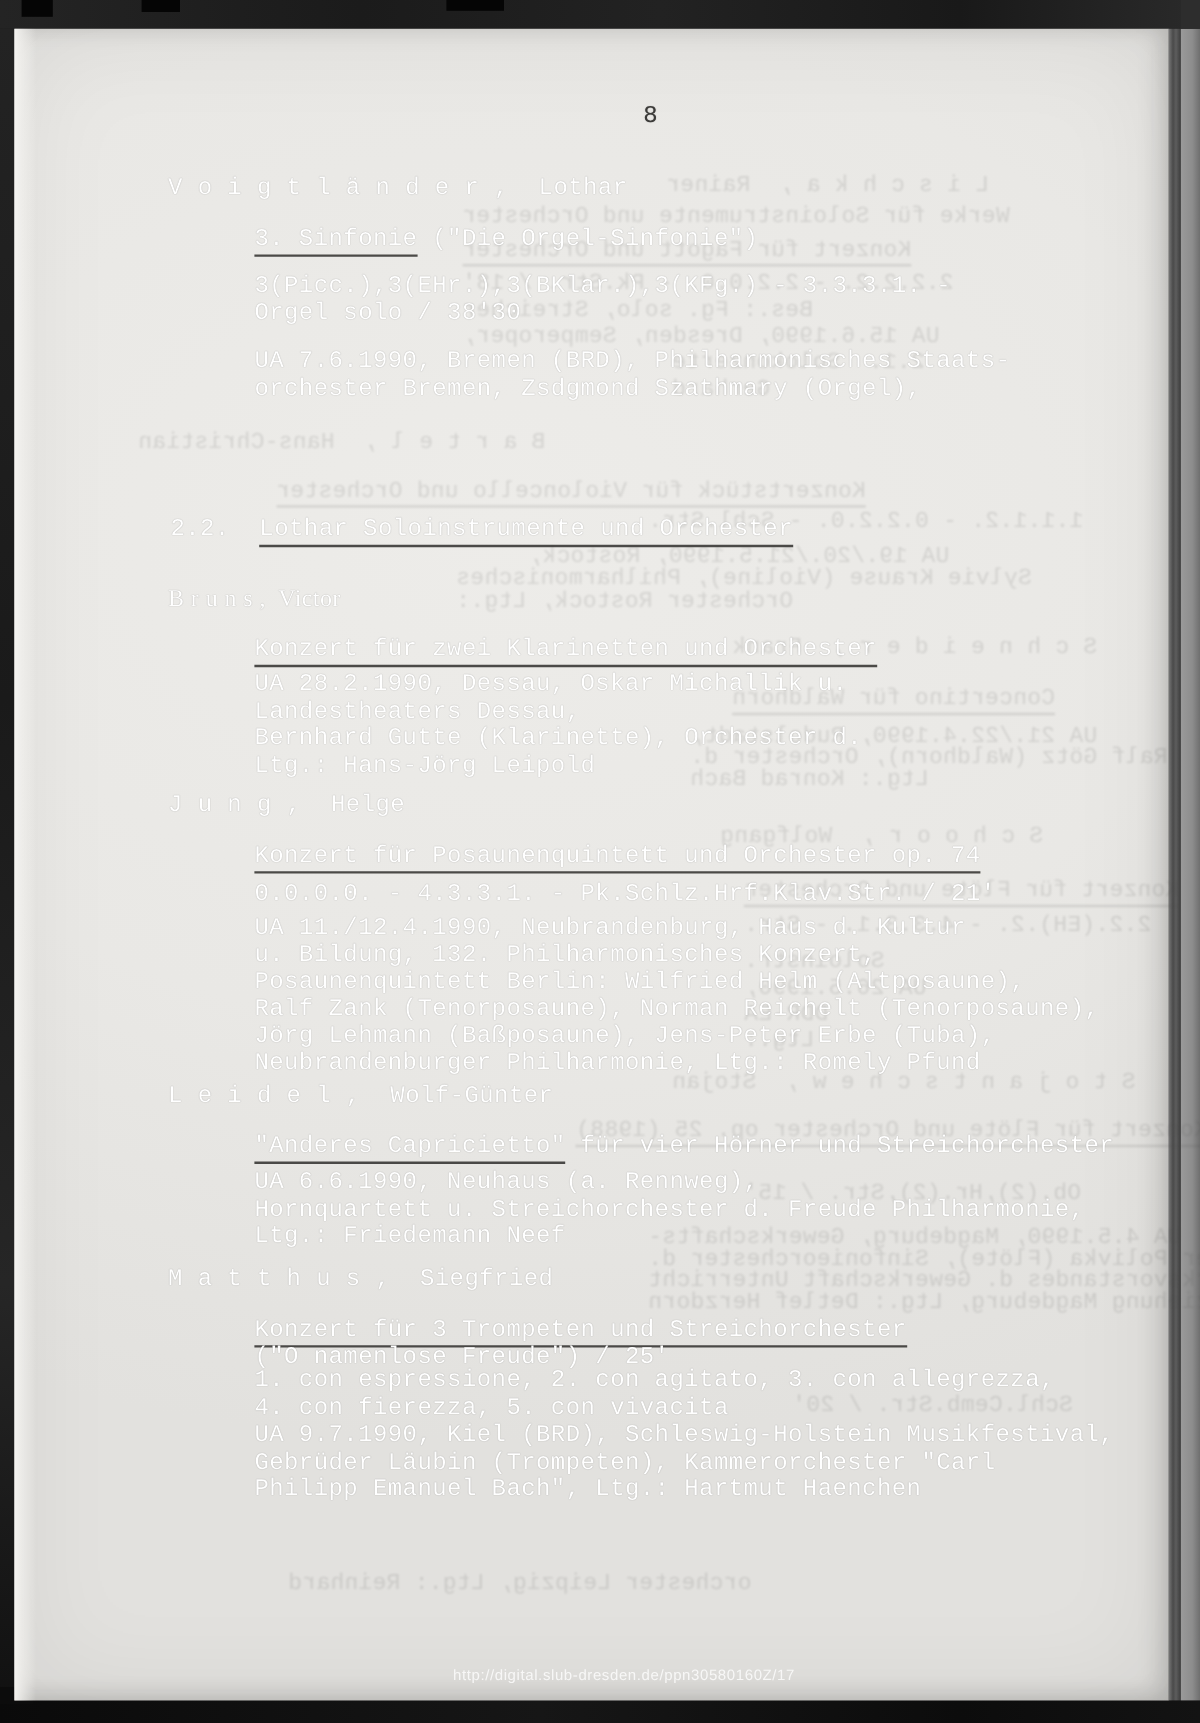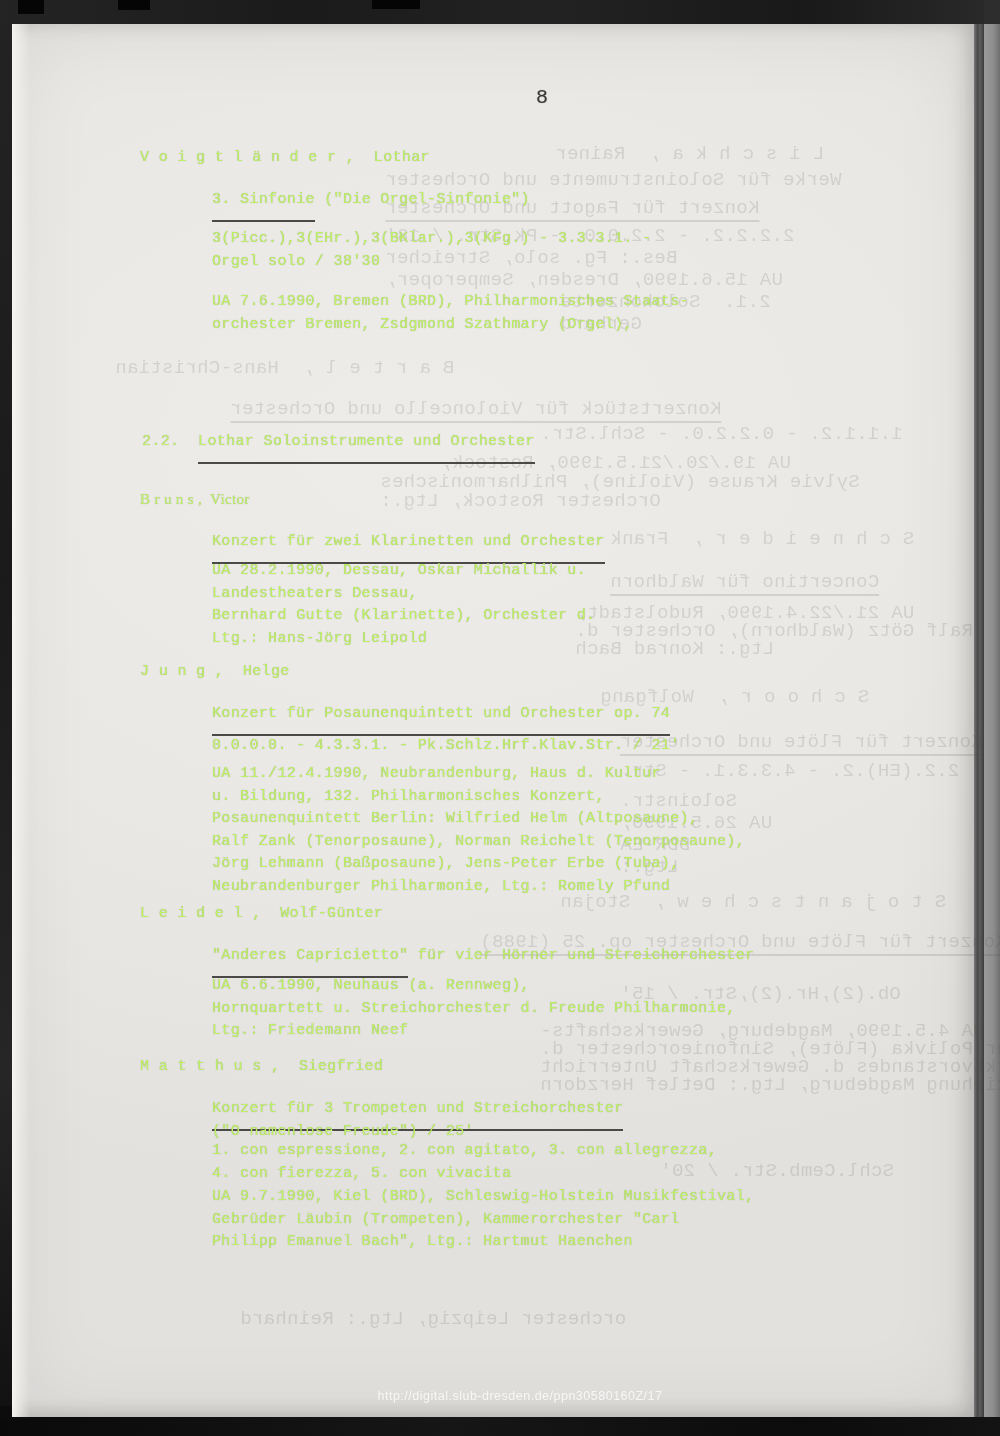--- a/index.html
+++ b/index.html
@@ -33,24 +33,24 @@
     background:linear-gradient(90deg,rgba(250,249,246,0.9),rgba(250,249,246,0));}
 
   .pageno{
     position:absolute;left:536px;top:86px;
     font-size:20px;color:#3c3b39;letter-spacing:0.35px;
     text-shadow:0 0 0.8px rgba(60,59,57,0.5);
   }
 
   .tw{
     position:absolute;white-space:pre;
-    font-size:15px;line-height:22.5px;letter-spacing:0.35px;
-    color:#bef264;text-shadow:0 0 0.8px rgba(47,46,44,0.45);
+    font-size:20px;line-height:22.5px;letter-spacing:0.35px;
+    color:#ffffff;text-shadow:0 0 0.8px rgba(47,46,44,0.45);
   }
-  .tw .u{border-bottom:2px solid rgba(52,51,49,0.88);padding-bottom:12px;}
+  .tw .u{border-bottom:2px solid rgba(52,51,49,0.88);padding-bottom:1px;}
 
   .bleed{
     position:absolute;white-space:pre;display:inline-block;
     font-size:19px;line-height:22px;letter-spacing:0.3px;
     color:#4a4a48;opacity:0.15;filter:blur(0.7px);
     transform:scaleX(-1);
   }
   .bleed.bu{border-bottom:2px solid currentColor;padding-bottom:1px;}
 
   .watermark{

